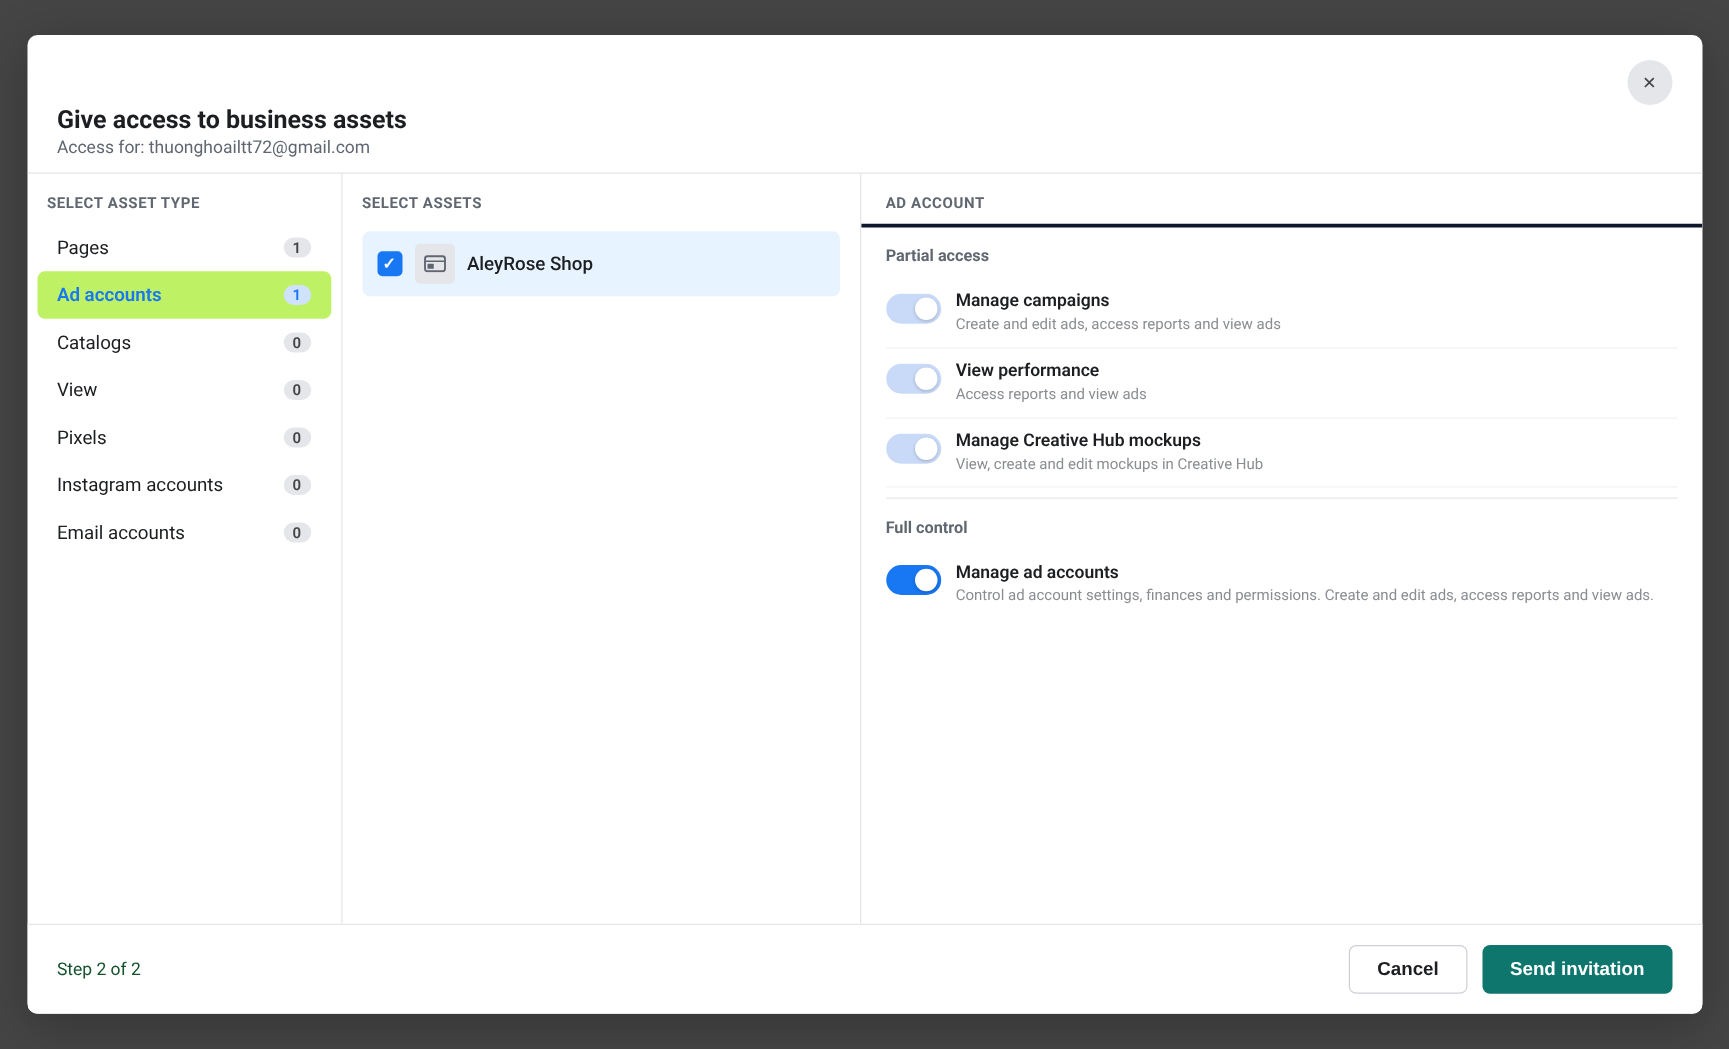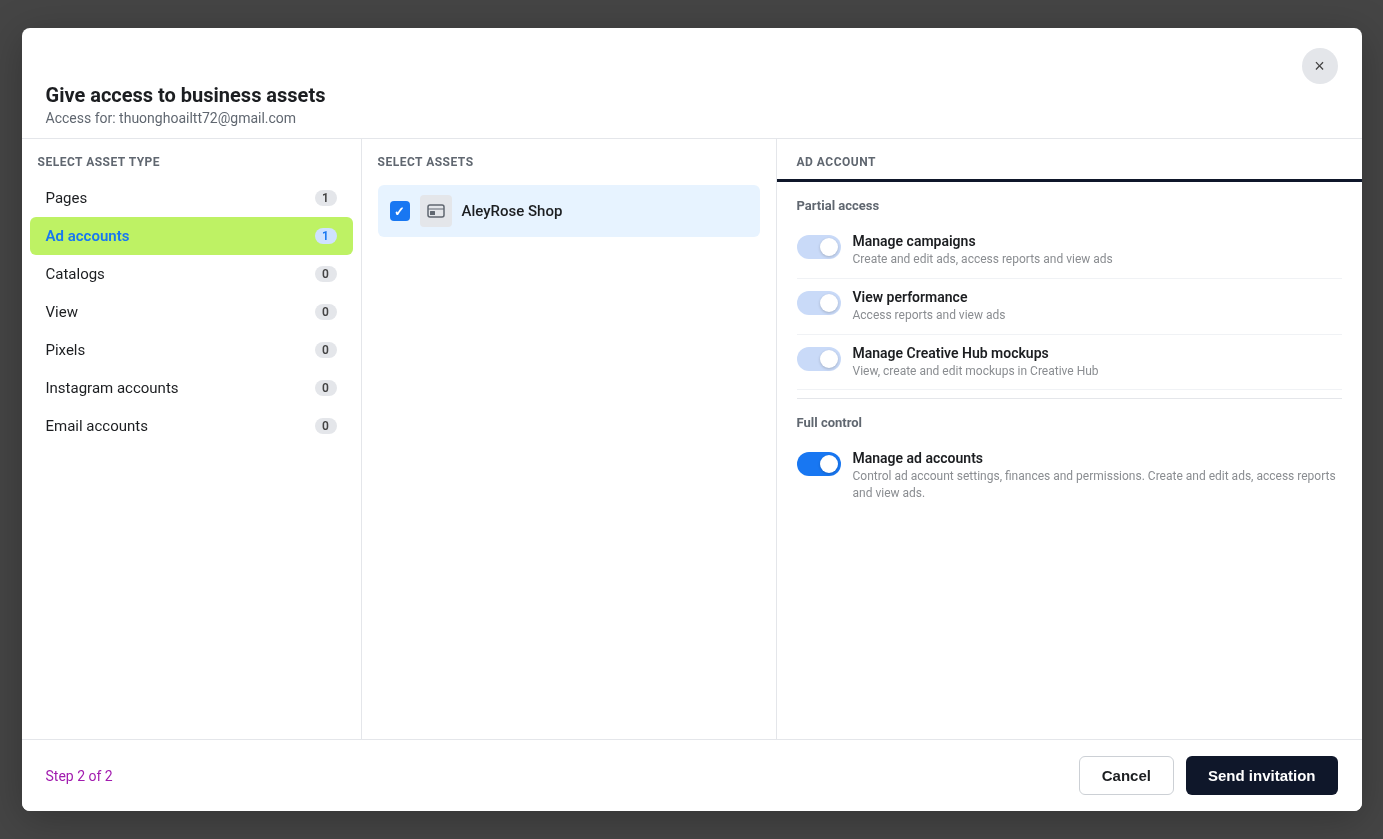--- a/index.html
+++ b/index.html
@@ -65,21 +65,21 @@
 
     .modal-body {
       display: flex;
       flex: 1;
       overflow: hidden;
       min-height: 600px;
     }
 
     
     .panel-left {
-      width: 340px;
+      width: 252px;
       border-right: 1px solid #e4e6ea;
       padding: 16px 0;
       flex-shrink: 0;
     }
     .panel-left-title {
       font-size: 12px;
       font-weight: 700;
       color: #606770;
       text-transform: uppercase;
       padding: 0 16px 10px 16px;
@@ -290,38 +290,38 @@
     .modal-footer {
       display: flex;
       align-items: center;
       justify-content: space-between;
       padding: 16px 24px;
       border-top: 1px solid #e4e6ea;
       background: #fff;
     }
     .step-label {
       font-size: 14px;
-      color: #a21caf;
+      color: #14532d;
     }
     .footer-actions {
       display: flex;
       gap: 12px;
     }
     .btn-cancel {
       background: #fff;
       border: 1px solid #ccd0d5;
       border-radius: 6px;
       padding: 10px 22px;
       font-size: 15px;
       font-weight: 600;
       color: #1c1e21;
       cursor: pointer;
     }
     .btn-send {
-      background: #0f172a;
+      background: #0f766e;
       border: none;
       border-radius: 6px;
       padding: 10px 22px;
       font-size: 15px;
       font-weight: 700;
       color: #fff;
       cursor: pointer;
     }
   </style>
 </head>

